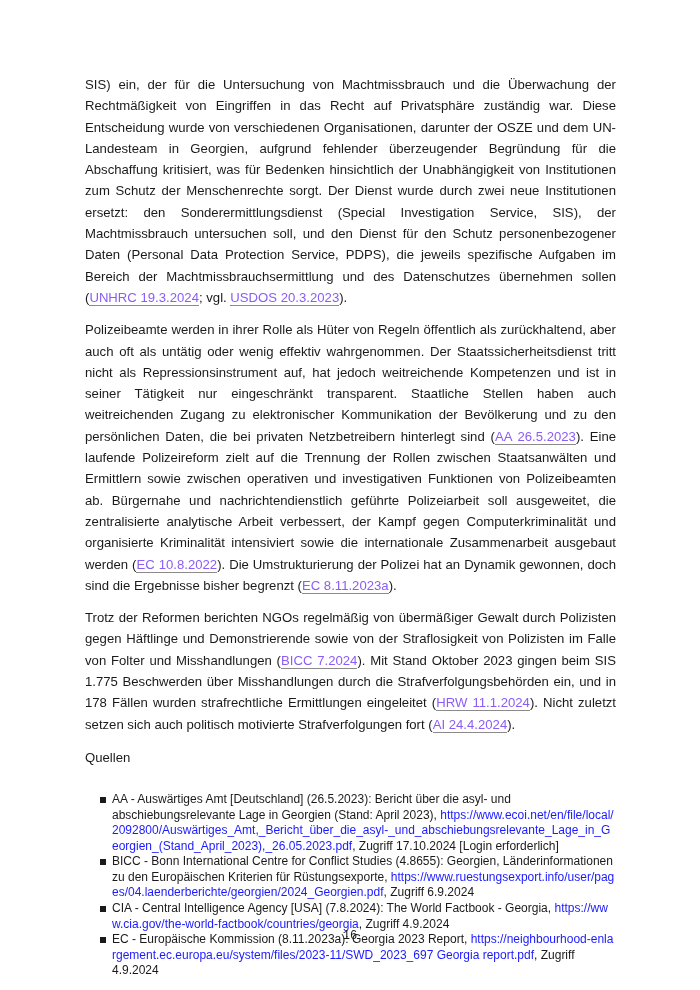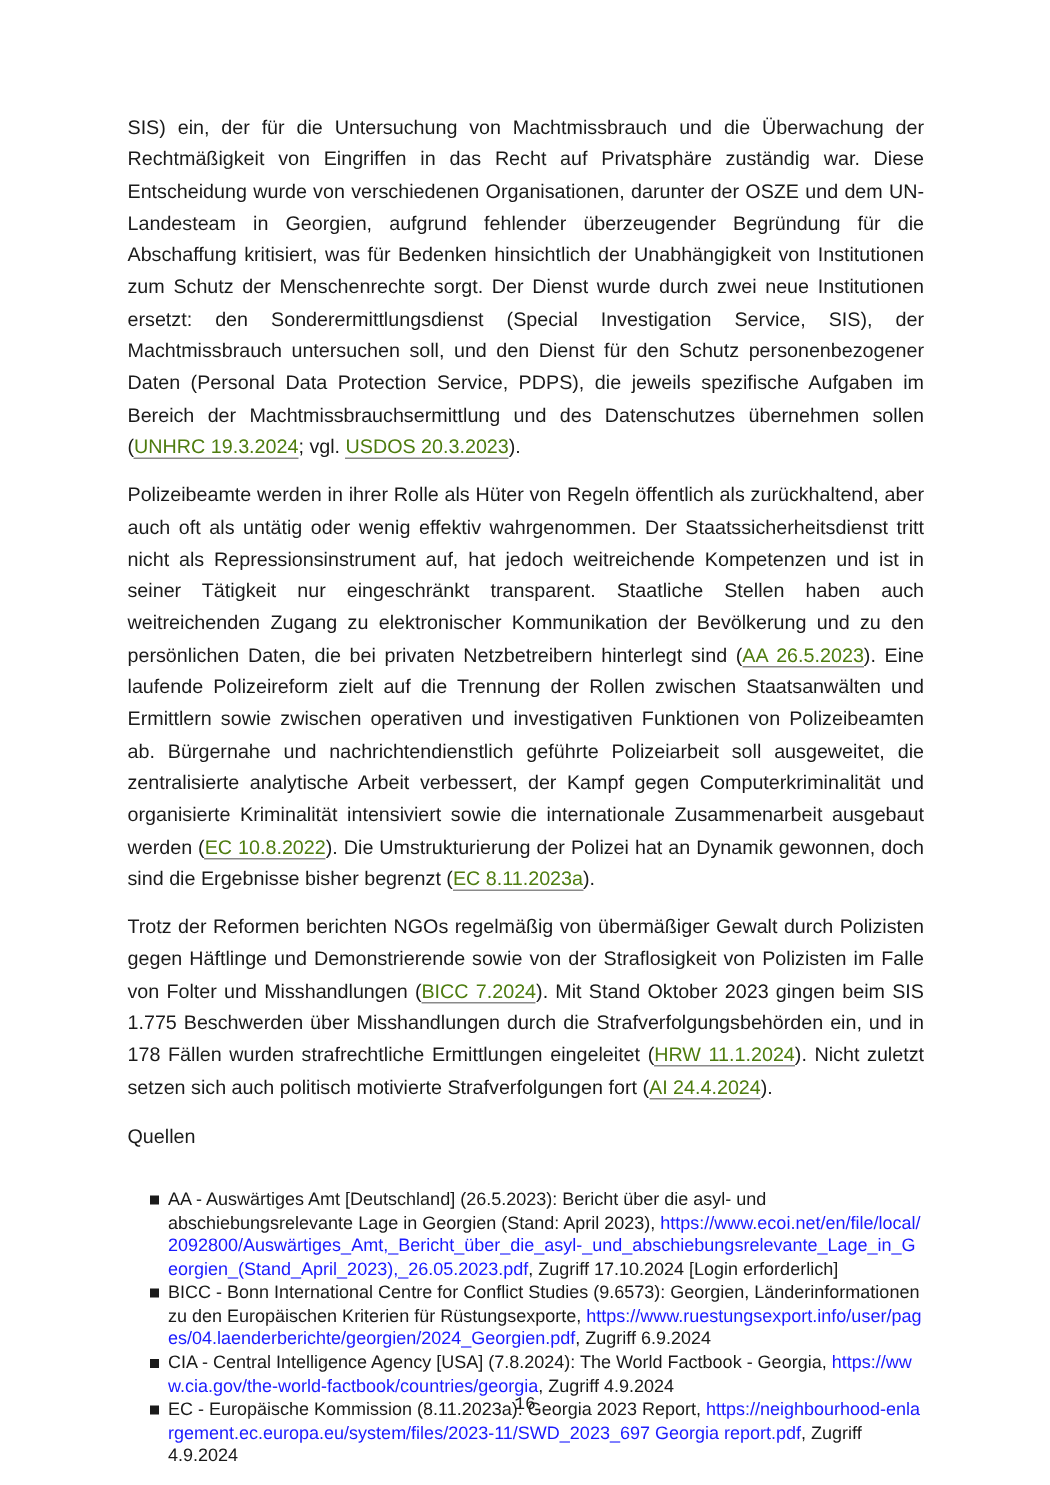--- a/index.html
+++ b/index.html
@@ -24,21 +24,21 @@
     .para {
       font-size: 13.15px;
       line-height: 21.3px;
       text-align: justify;
       margin: 0 0 11px 0;
       hyphens: manual;
     }
     .cite {
       text-decoration: none;
       border-bottom: 1px solid #8a8a8a;
-      color: #4d7c0f;
+      color: #8b5cf6;
       cursor: pointer;
     }
     .sources-heading {
       font-size: 13.15px;
       line-height: 21px;
       margin: 12px 0 24px 0;
     }
     .sources-list {
       list-style: none;
       padding: 0;
@@ -89,21 +89,21 @@
 
   <p class="sources-heading">Quellen</p>
 
   <ul class="sources-list">
     <li class="source-item">
       <span class="bullet"></span>
       <span>AA - Auswärtiges Amt [Deutschland] (26.5.2023): Bericht über die asyl- und abschiebungsrelevante Lage in Georgien (Stand: April 2023), </span><a class="url">https://www.ecoi.net/en/file/local/2092800/Auswärtiges_Amt,_Bericht_über_die_asyl-_und_abschiebungsrelevante_Lage_in_Georgien_(Stand_April_2023),_26.05.2023.pdf</a><span>, Zugriff 17.10.2024 [Login erforderlich]</span>
     </li>
     <li class="source-item">
       <span class="bullet"></span>
-      <span>BICC - Bonn International Centre for Conflict Studies (9.6573): Georgien, Länderinformationen zu den Europäischen Kriterien für Rüstungsexporte, </span><a class="url">https://www.ruestungsexport.info/user/pages/04.laenderberichte/georgien/2024_Georgien.pdf</a><span>, Zugriff 6.9.2024</span>
+      <span>BICC - Bonn International Centre for Conflict Studies (4.8655): Georgien, Länderinformationen zu den Europäischen Kriterien für Rüstungsexporte, </span><a class="url">https://www.ruestungsexport.info/user/pages/04.laenderberichte/georgien/2024_Georgien.pdf</a><span>, Zugriff 6.9.2024</span>
     </li>
     <li class="source-item">
       <span class="bullet"></span>
       <span>CIA - Central Intelligence Agency [USA] (7.8.2024): The World Factbook - Georgia, </span><a class="url">https://www.cia.gov/the-world-factbook/countries/georgia</a><span>, Zugriff 4.9.2024</span>
     </li>
     <li class="source-item">
       <span class="bullet"></span>
       <span>EC - Europäische Kommission (8.11.2023a): Georgia 2023 Report, </span><a class="url">https://neighbourhood-enlarge­ment.ec.europa.eu/system/files/2023-11/SWD_2023_697 Georgia report.pdf</a><span>, Zugriff 4.9.2024</span>
     </li>
   </ul>

